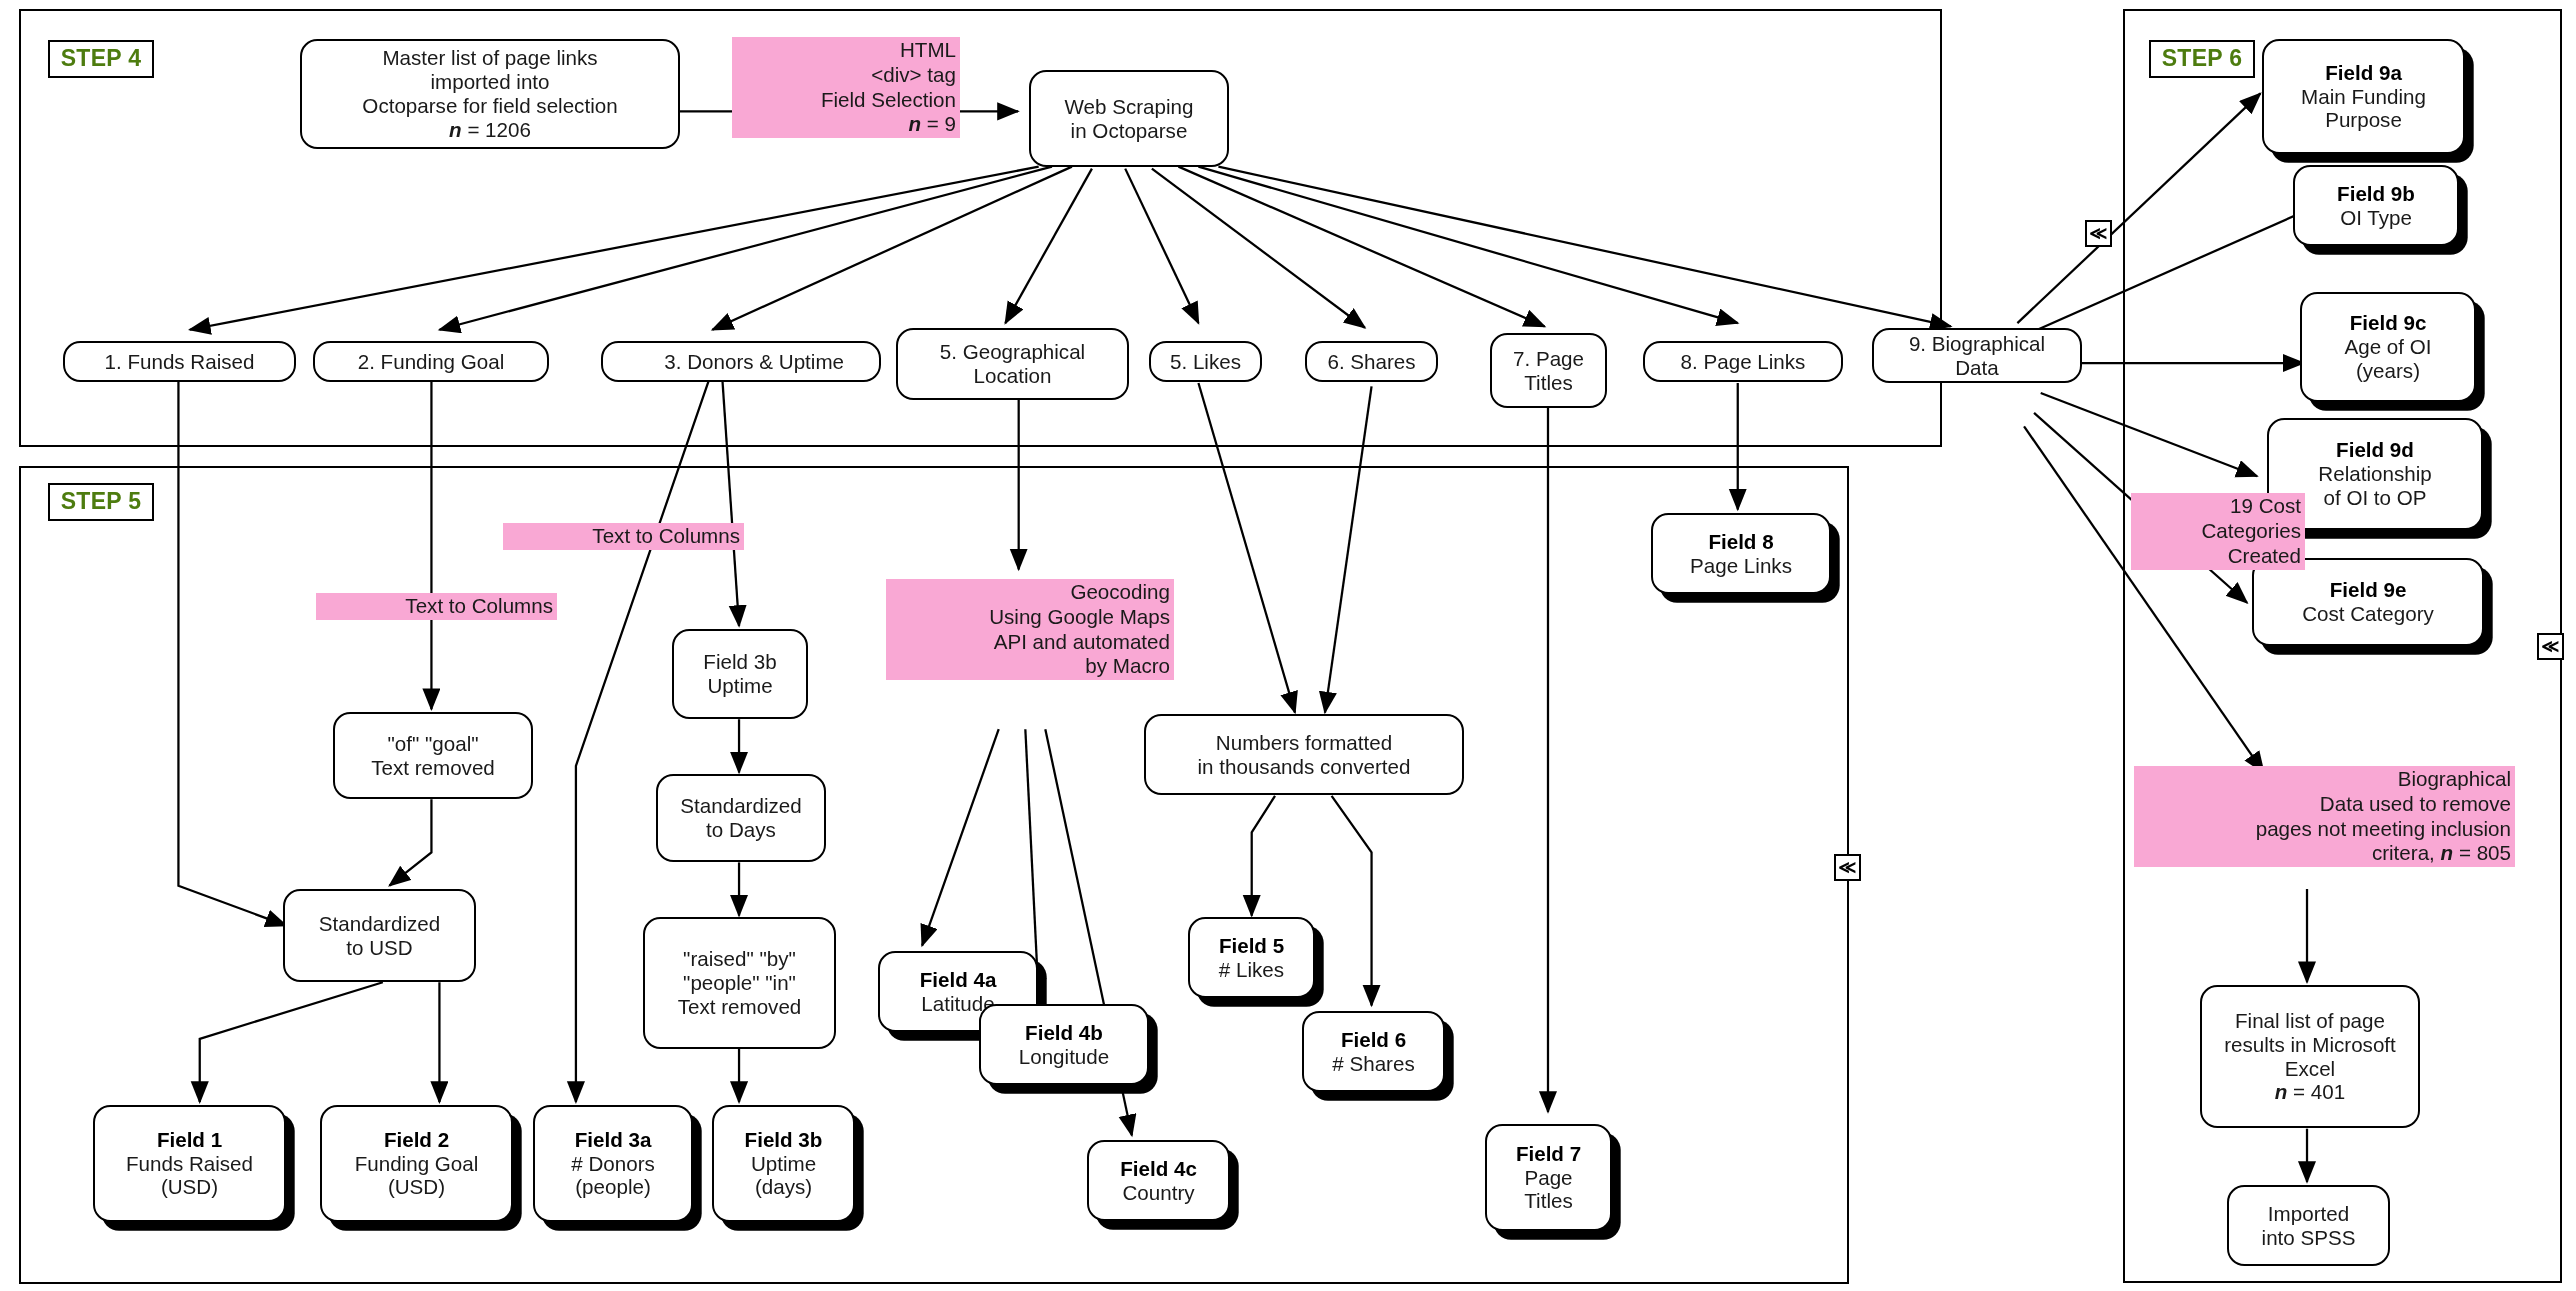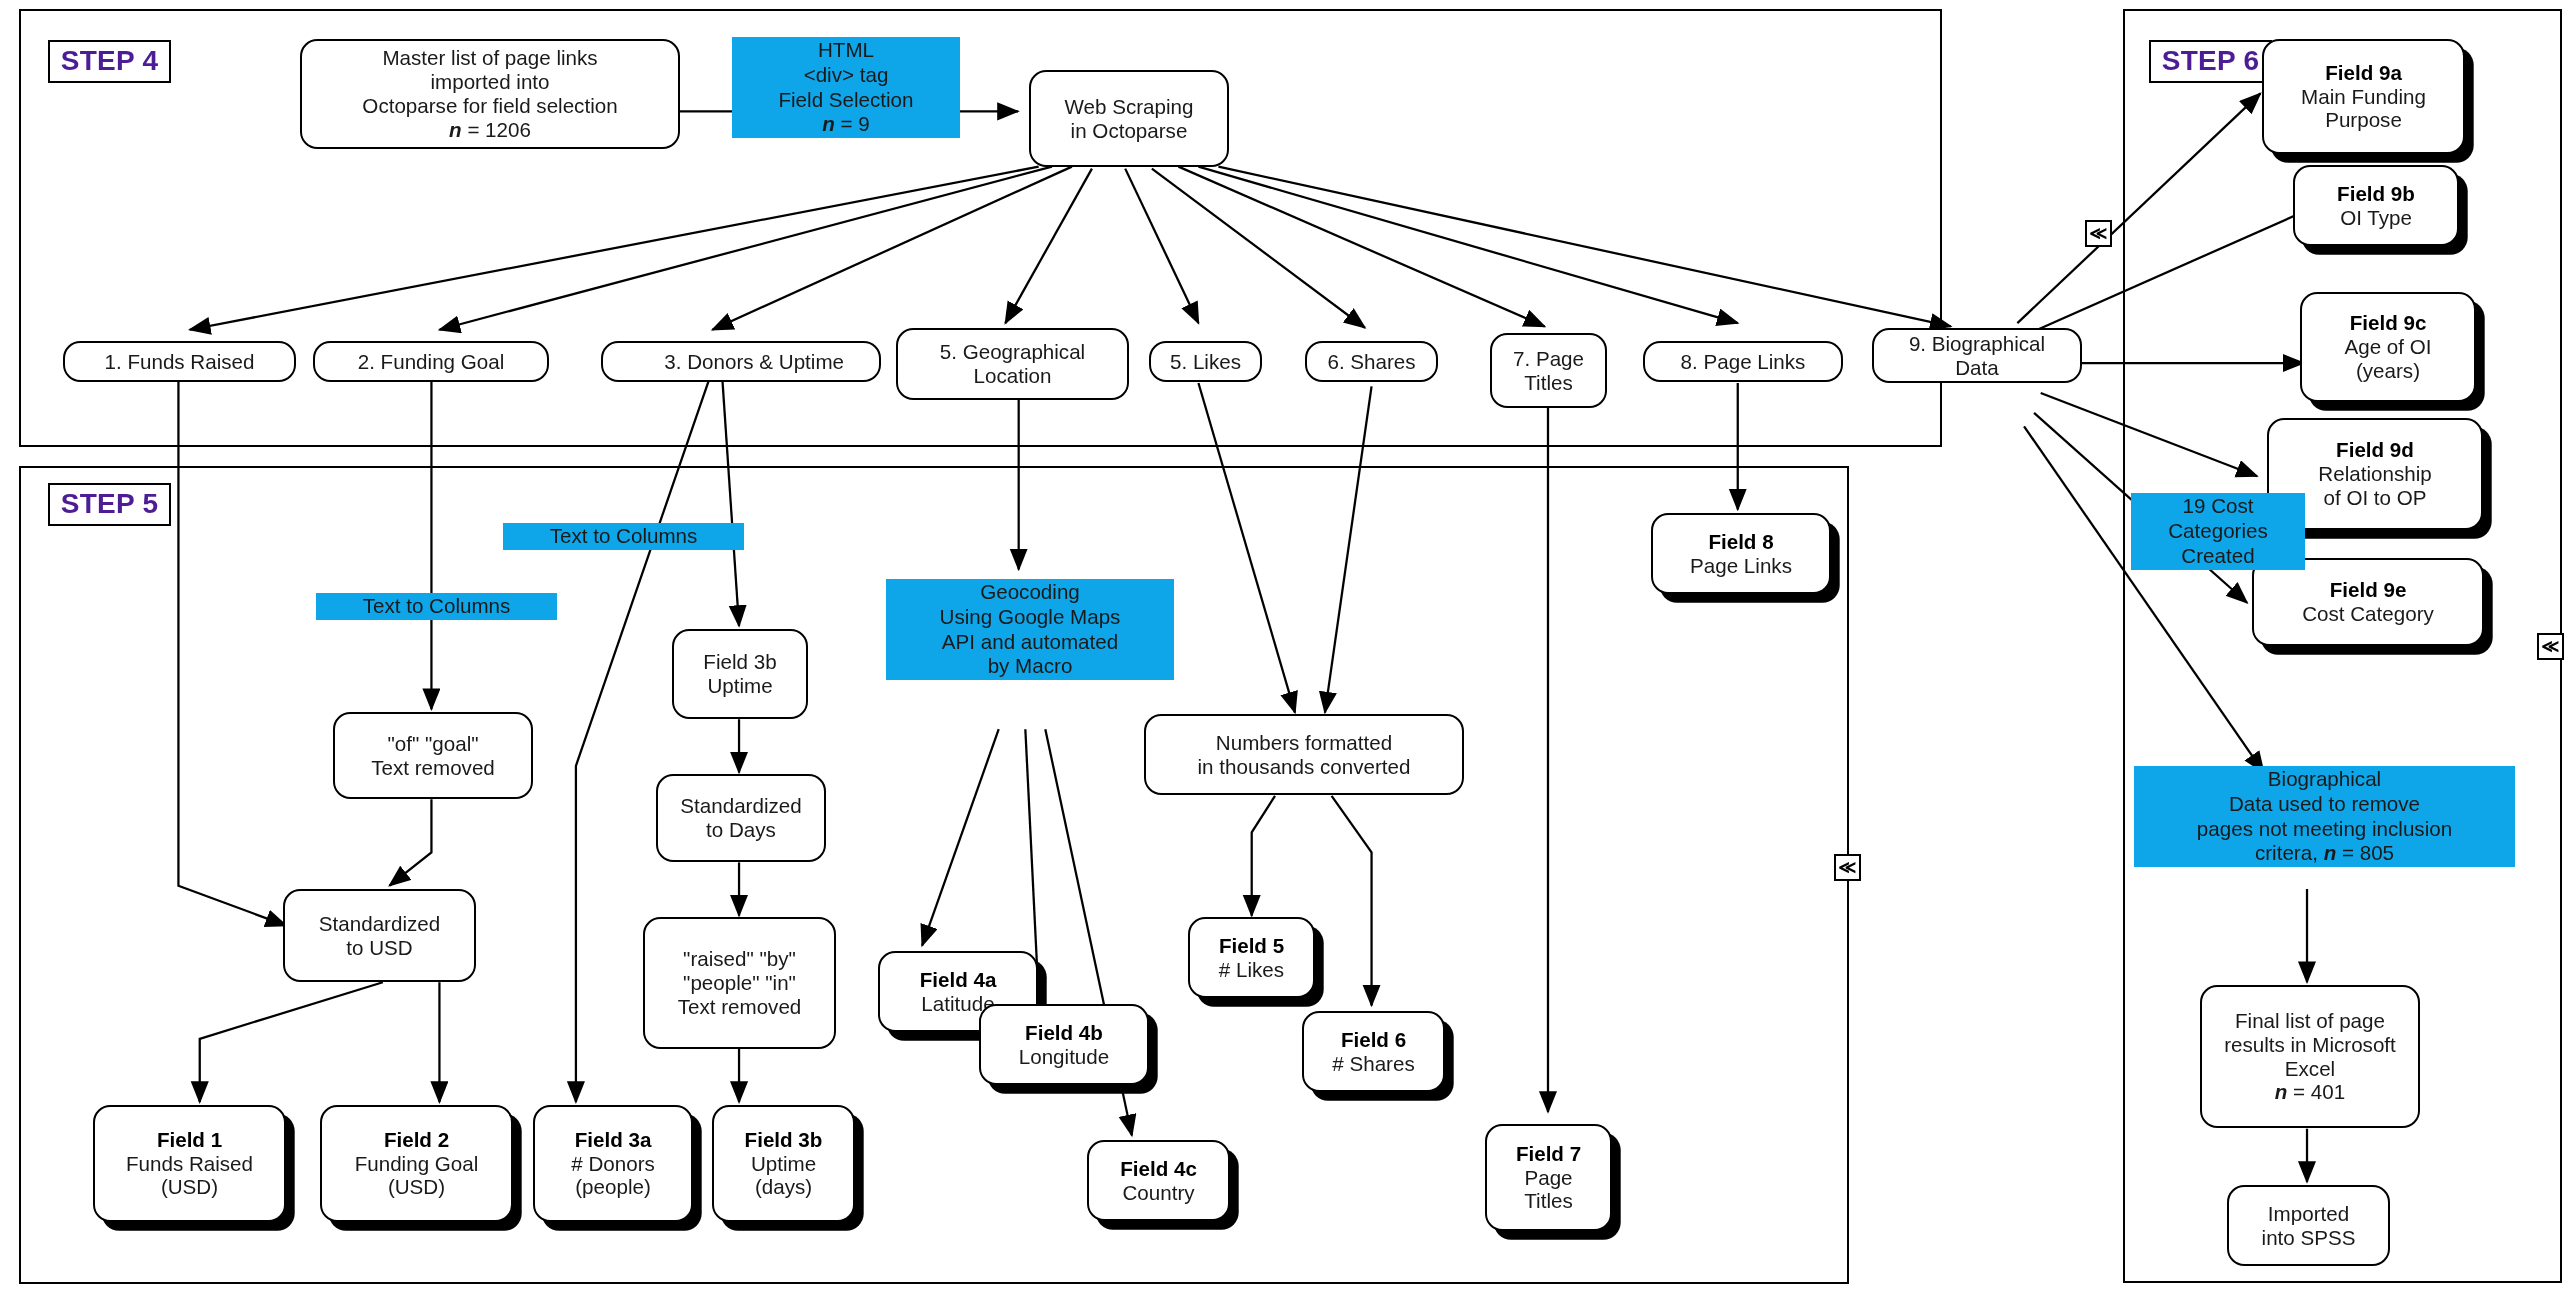--- a/index.html
+++ b/index.html
@@ -3,35 +3,35 @@
 <meta charset="utf-8">
 <style>
   html,body{margin:0;padding:0;background:#ffffff;}
   body{font-family:"Liberation Sans", sans-serif;}
   #stage{position:relative;width:2576px;height:1292px;background:#fff;overflow:hidden;}
   svg.edges{position:absolute;left:0;top:0;width:2576px;height:1292px;pointer-events:none;}
 
   
   .panel{position:absolute;border:2.7px solid #000;background:transparent;}
   .panel-tag{position:absolute;border:2.7px solid #000;background:#fff;
-    font-weight:bold;font-size:28px;letter-spacing:0.3px;color:#4c1d95;
+    font-weight:bold;font-size:23px;letter-spacing:0.3px;color:#4d7c0f;
     padding:5.3px 10.7px;line-height:1;}
 
   
   .node{position:absolute;box-sizing:border-box;display:flex;align-items:center;
     justify-content:center;text-align:center;background:#fff;border:2px solid #000;
     color:#1a1a1a;font-size:20.6px;line-height:1.16;padding:4px 6.7px;z-index:5;}
   .node .t{display:block;width:100%;}
   .r22{border-radius:17.3px;}
   .shadow{box-shadow:8.7px 8.7px 0 0 #000;}
   .hdr{font-weight:bold;color:#000;}
 
   
-  .lbl{position:absolute;text-align:center;font-size:20.6px;line-height:1.2;
-    color:#1a1a1a;background:#0ea5e9;z-index:6;padding:1.3px 4px;}
+  .lbl{position:absolute;text-align:right;font-size:20.6px;line-height:1.2;
+    color:#1a1a1a;background:#f9a8d4;z-index:6;padding:1.3px 4px;}
   .ital{font-style:italic;font-weight:bold;}
 
   
   .conn{position:absolute;width:22.6px;height:22.6px;border:2.7px solid #000;background:#fff;
     display:flex;align-items:center;justify-content:center;font-size:17.3px;
     font-weight:bold;line-height:1;z-index:8;color:#000;}
 </style>
 </head>
 <body>
 

